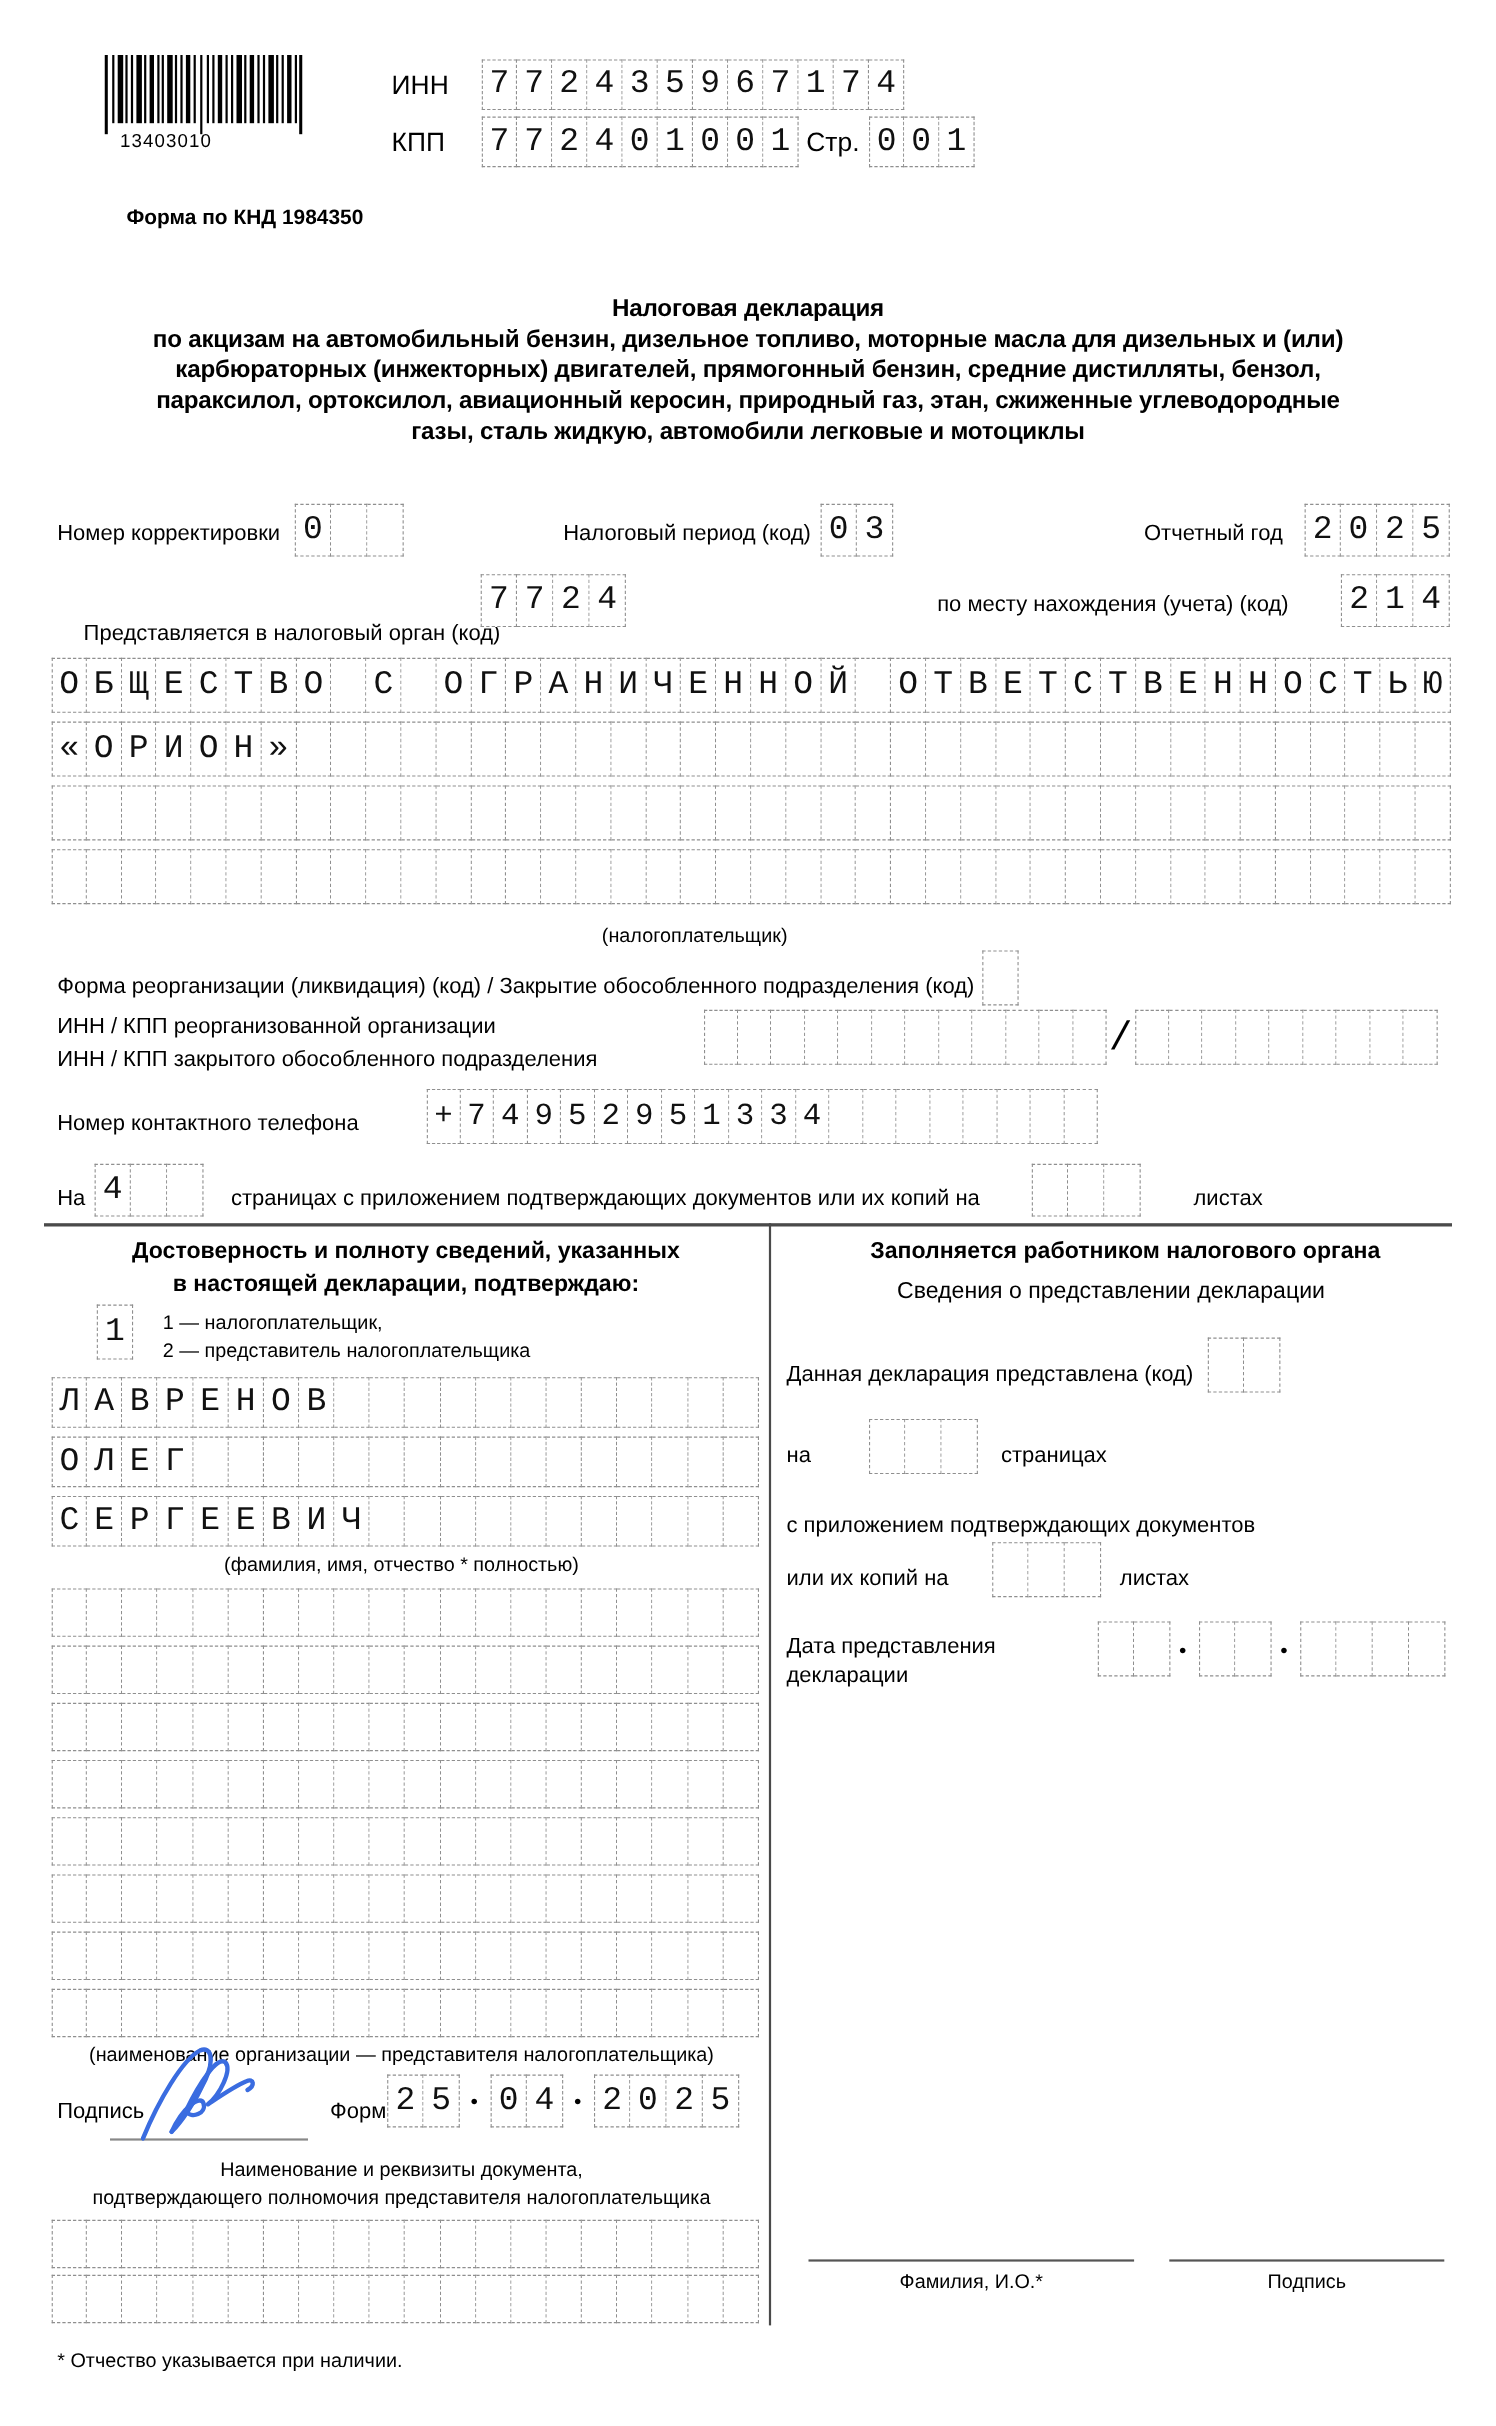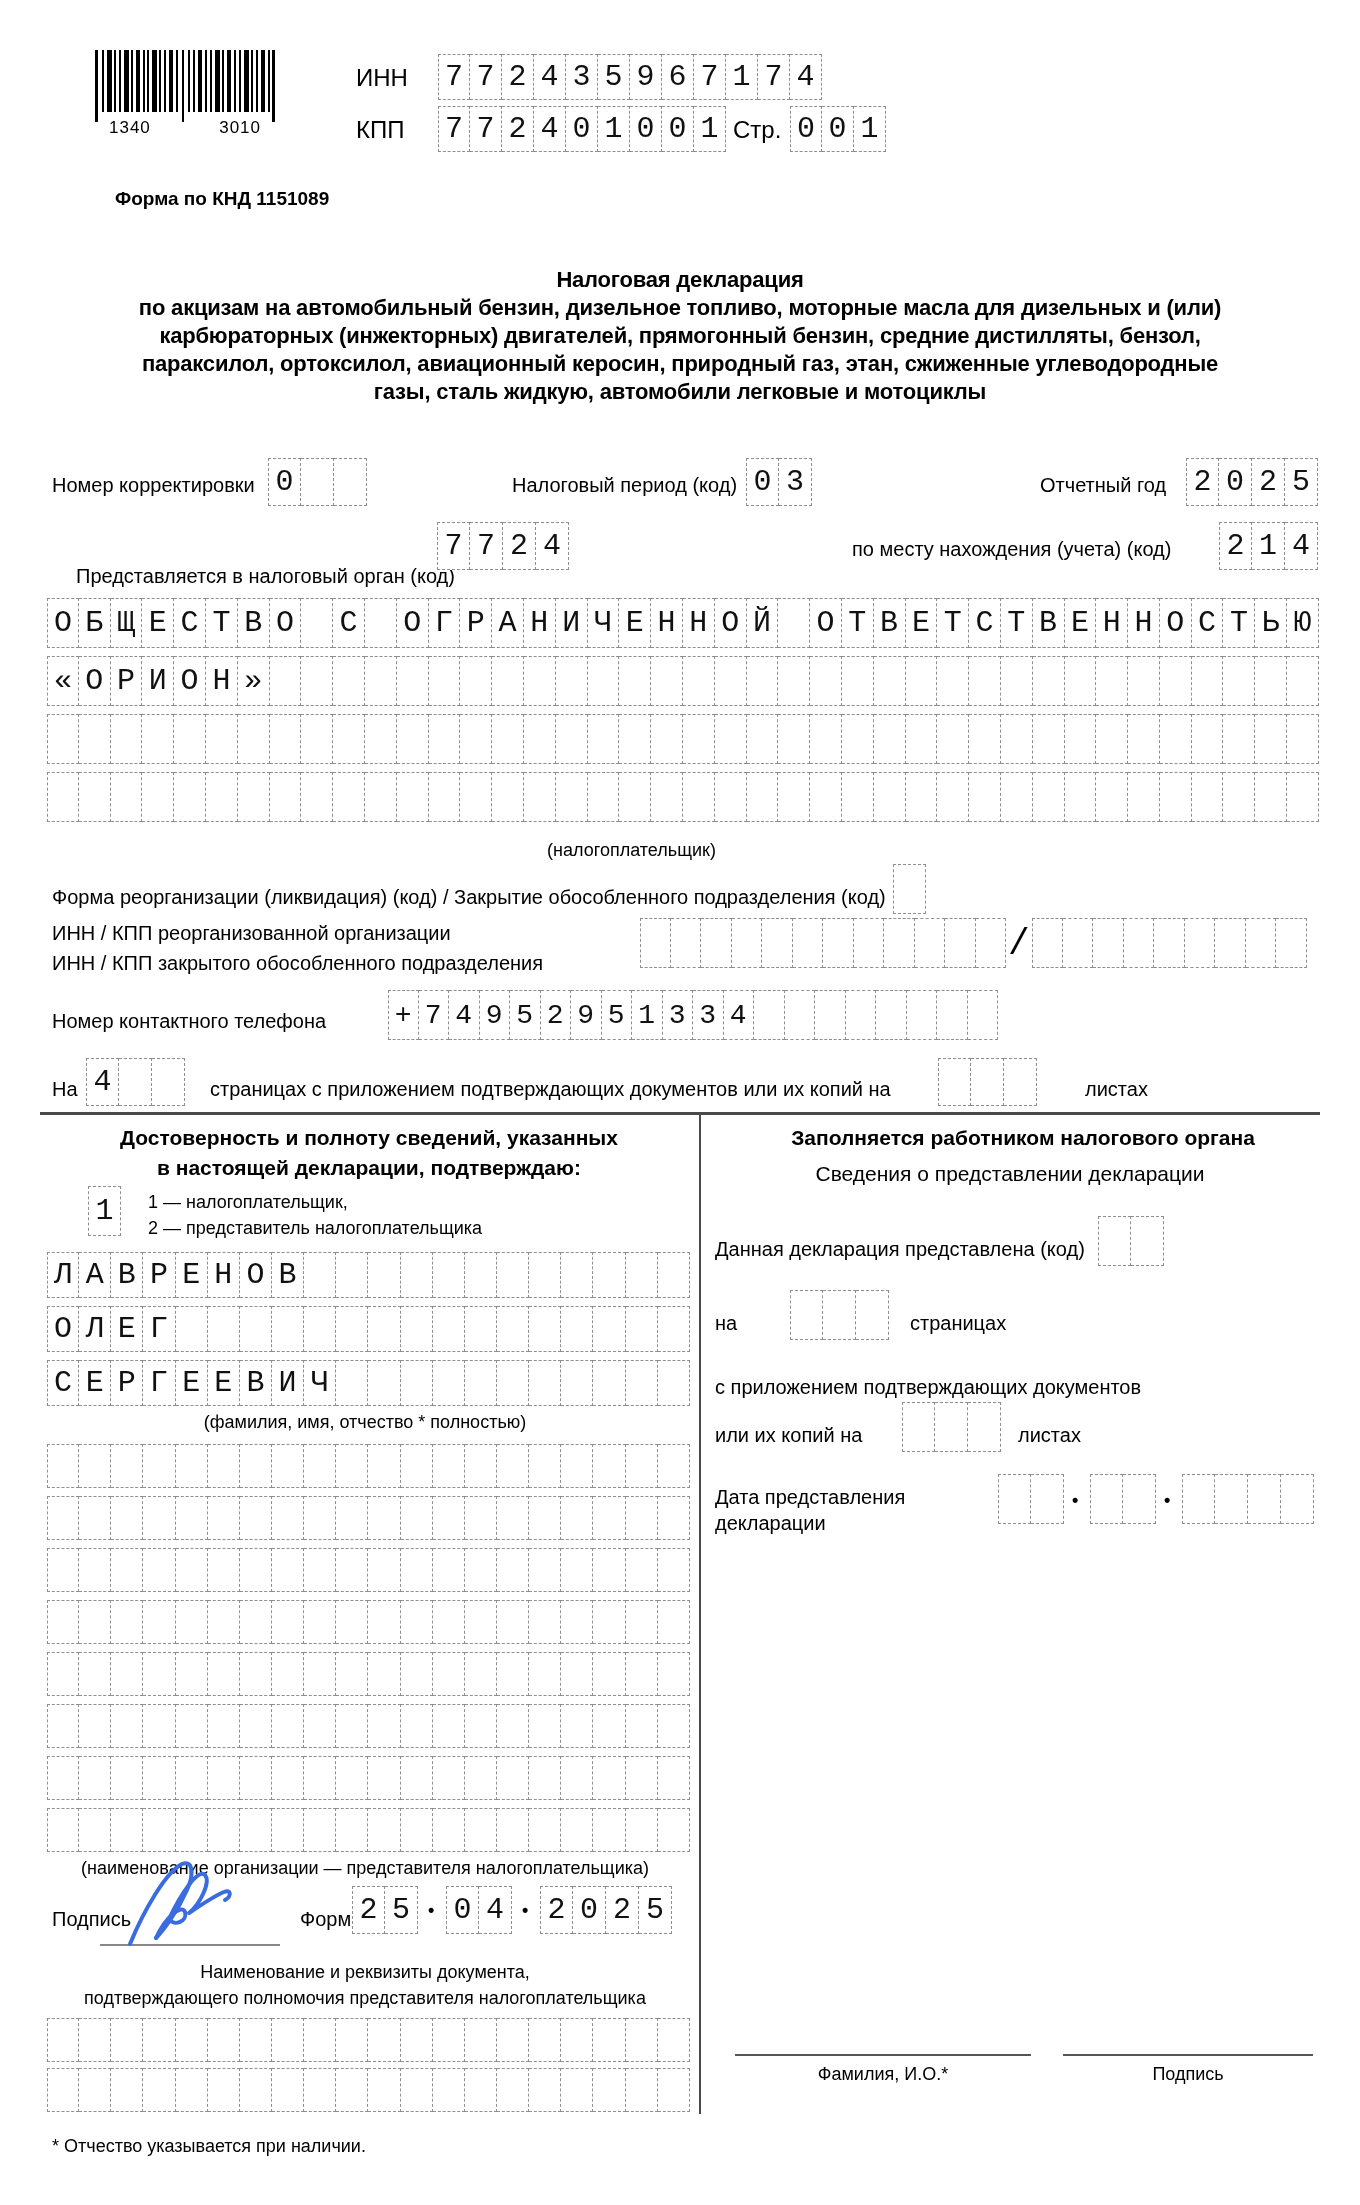--- a/index.html
+++ b/index.html
@@ -68,21 +68,21 @@
         <rect x="139" y="0" width="2" height="62"></rect>
           <rect x="144" y="0" width="2" height="62"></rect>
         <rect x="149" y="0" width="5" height="62"></rect>
           <rect x="156" y="0" width="2" height="62"></rect>
         <rect x="161" y="0" width="2" height="62"></rect>
           <rect x="166" y="0" width="4" height="62"></rect>
         <rect x="173" y="0" width="2" height="62"></rect>
           <rect x="177" y="0" width="3" height="72"></rect>
       </g>
     </svg>
-    <div style="display:flex;justify-content:space-between;padding:0 14px;margin-top:-12px;background:transparent;">
+    <div style="display:flex;padding:0 14px;margin-top:-12px;background:transparent;">
       <span class="bc-nums">1340</span>
       <span class="bc-nums">3010</span>
     </div>
   </div>
 
   <div class="abs hdr-lbl" style="left:356px;top:64px;">ИНН</div>
   <div class="abs cells c-h" style="left:438px;top:54px;">
       <span class="cell">7</span>
       <span class="cell">7</span>
       <span class="cell">2</span>
@@ -110,21 +110,21 @@
       <span class="cell">1</span>
     </div>
 
   <div class="abs hdr-lbl" style="left:733px;top:116px;">Стр.</div>
   <div class="abs cells c-h" style="left:790px;top:106px;">
       <span class="cell">0</span>
       <span class="cell">0</span>
       <span class="cell">1</span>
     </div>
 
-  <div class="abs bold" style="left:115px;top:188px;font-size:19px;">Форма по КНД 1151089</div>
+  <div class="abs bold" style="left:115px;top:188px;font-size:19px;">Форма по КНД 1984350</div>
 
   <div class="abs" style="left:70px;top:266px;width:1220px;">
     <div class="title-line">Налоговая декларация</div>
     <div class="title-line">по акцизам на автомобильный бензин, дизельное топливо, моторные масла для дизельных и (или)</div>
     <div class="title-line">карбюраторных (инжекторных) двигателей, прямогонный бензин, средние дистилляты, бензол,</div>
     <div class="title-line">параксилол, ортоксилол, авиационный керосин, природный газ, этан, сжиженные углеводородные</div>
     <div class="title-line">газы, сталь жидкую, автомобили легковые и мотоциклы</div>
   </div>
 
   <div class="abs lbl" style="left:52px;top:474px;">Номер корректировки</div>

